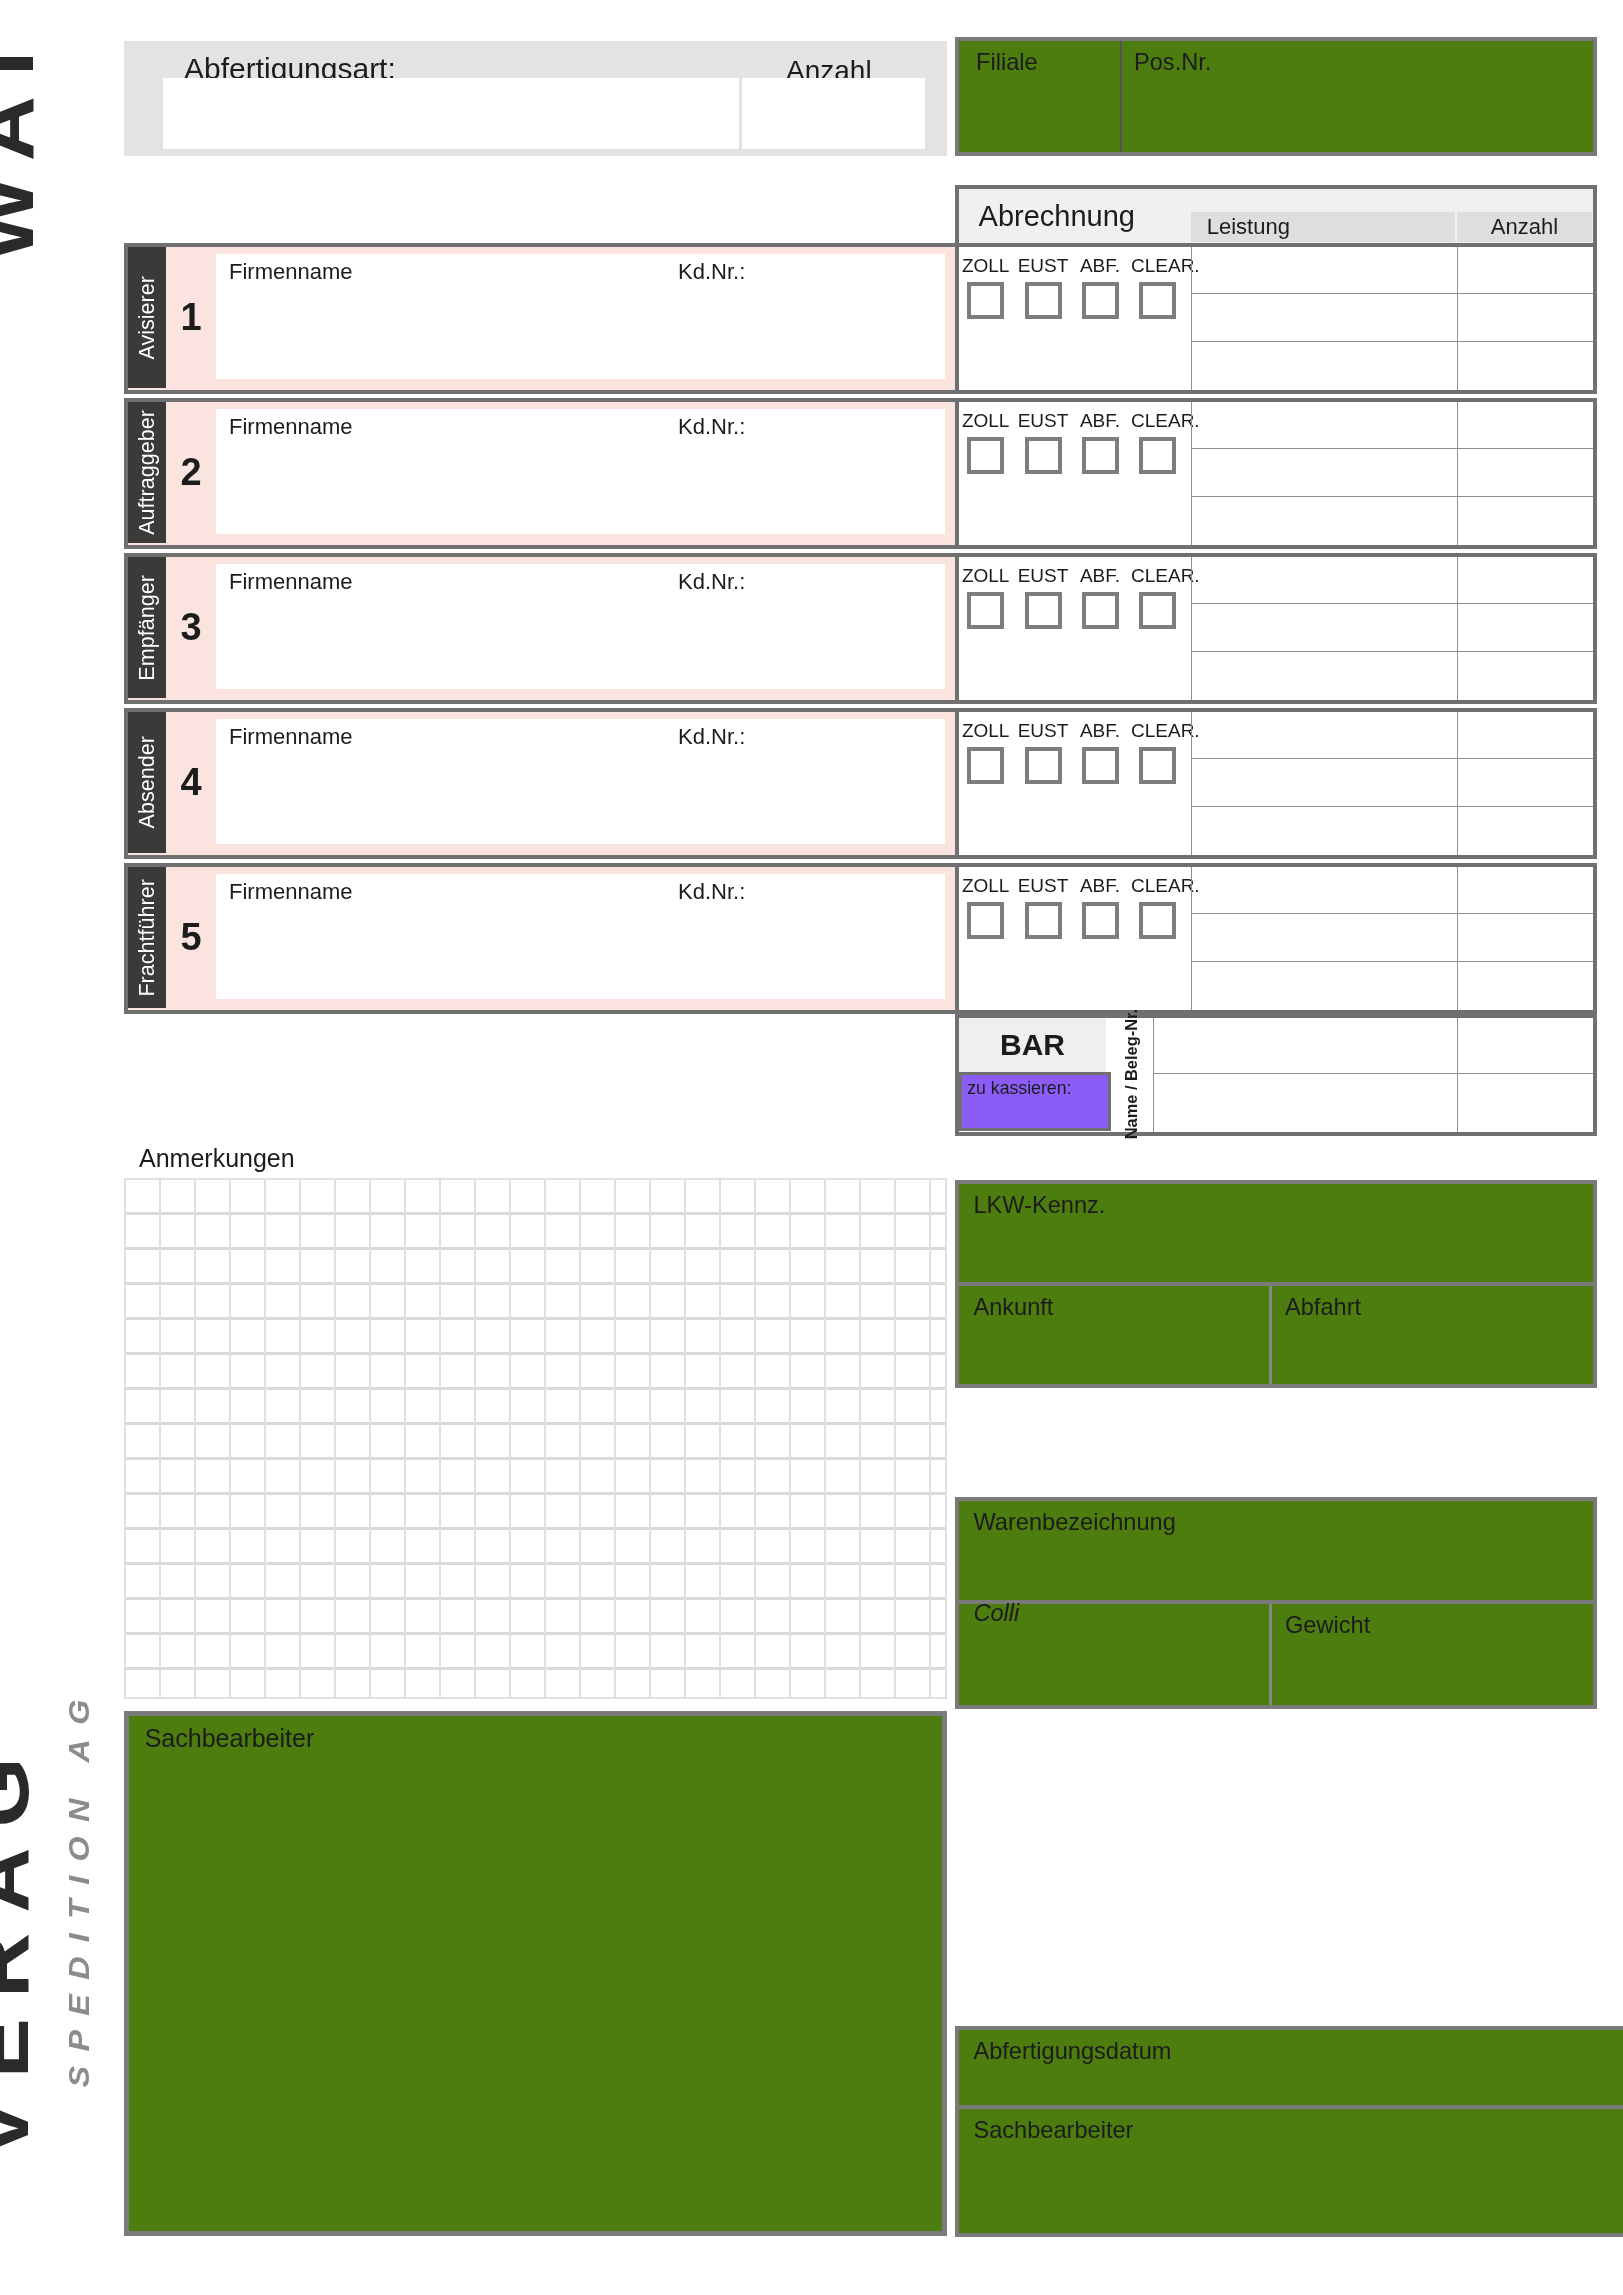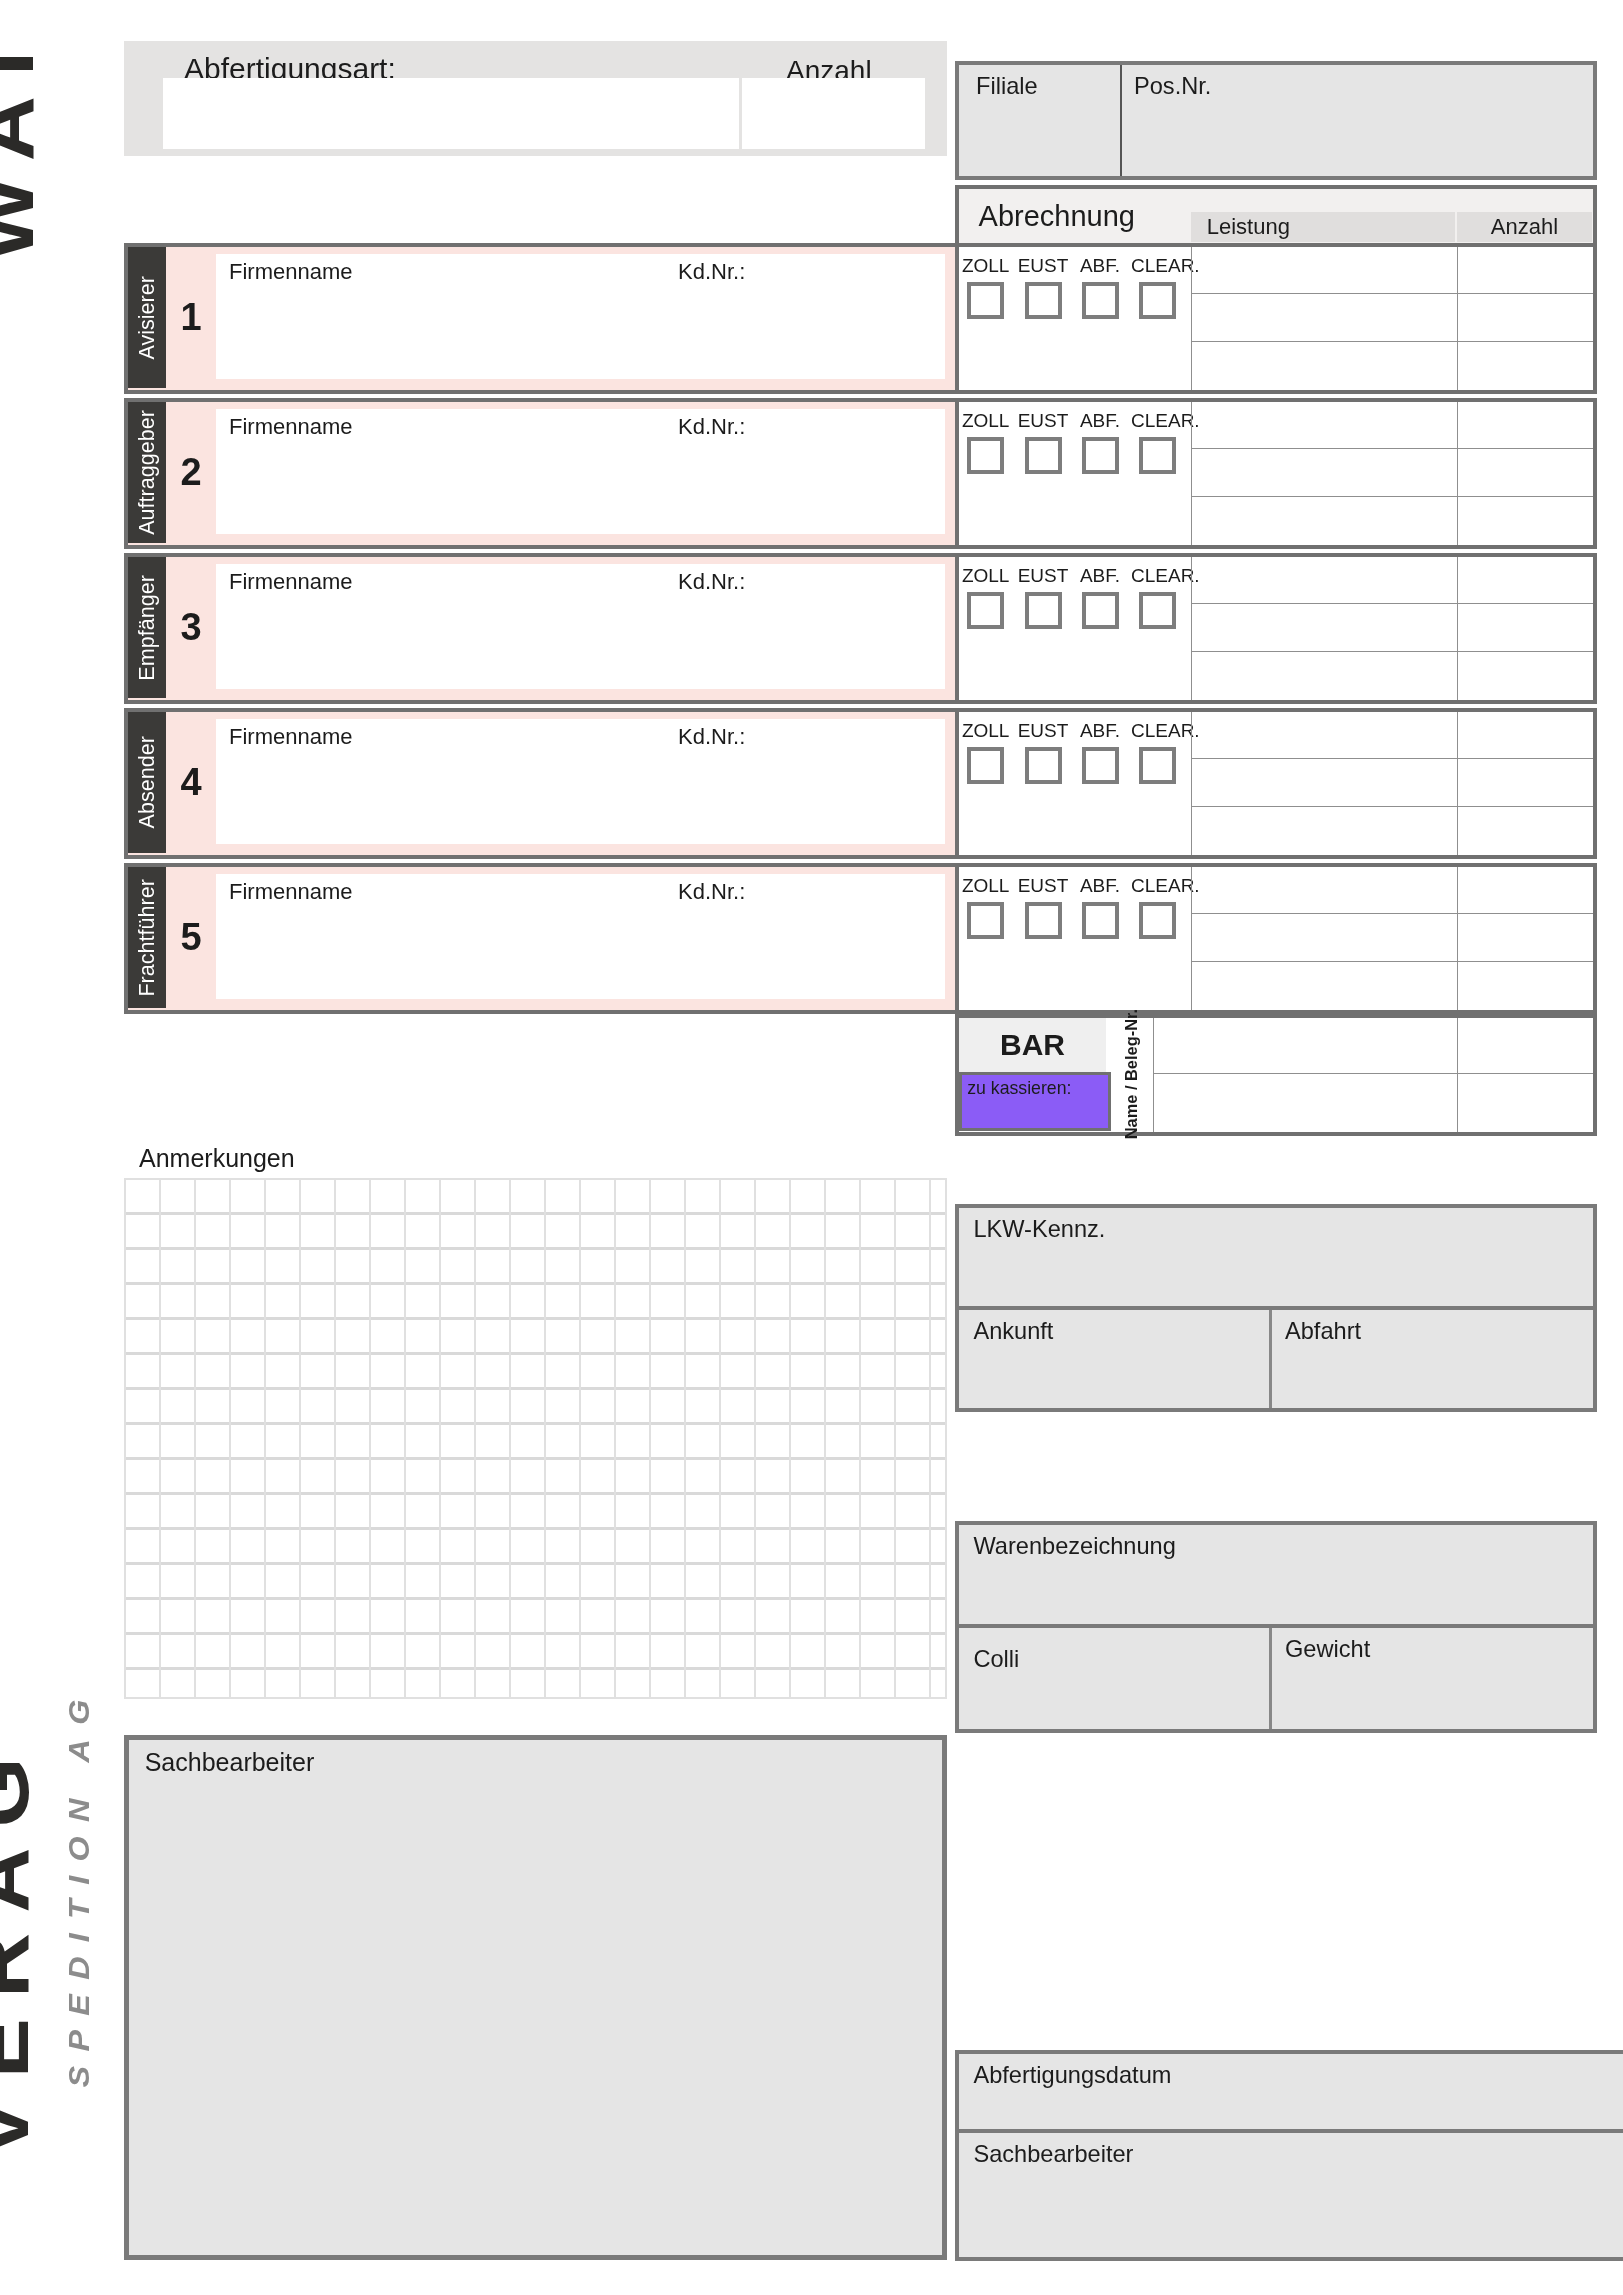--- a/index.html
+++ b/index.html
@@ -21,21 +21,21 @@
   .logo-main{font-size:82px;font-weight:bold;letter-spacing:18.3px;color:var(--logo-dark);}
   .logo-sub{font-size:29.4px;font-weight:bold;font-style:italic;letter-spacing:13px;color:var(--logo-gray);line-height:1;}
 
   
   .hdr-gray{left:124px;top:41px;width:823px;height:115px;background:var(--panel-gray);}
   .hdr-label{position:absolute;left:60px;top:10.5px;font-size:30px;}
   .hdr-label2{position:absolute;left:648px;top:14.4px;font-size:28px;margin-left:14px;}
   .hdr-input{position:absolute;left:39px;top:37px;width:576px;height:71px;background:#fff;}
   .hdr-input2{position:absolute;left:618px;top:37px;width:183px;height:71px;background:#fff;}
 
-  .box{border:4.6px solid var(--border-box);background:#e5e5e5;box-sizing:border-box;margin-top:24px;}
+  .box{border:4.6px solid var(--border-box);background:#4d7c0f;box-sizing:border-box;}
   .filiale-box{left:955px;top:37px;width:642px;height:119px;}
   .cell-label{position:absolute;font-size:23.6px;}
   .vdiv-dark{position:absolute;top:0;bottom:0;width:2px;background:#555;}
 
   
   .abr-hdr{left:955px;top:185px;width:642px;height:58px;background:var(--abrechnung-header-bg);
            border:4.6px solid var(--border-strong);border-bottom:none;box-sizing:border-box;}
   .abr-title{position:absolute;left:19.6px;top:10.5px;font-size:29px;}
   .colhdr{position:absolute;top:23px;height:30px;background:var(--column-header-bg);font-size:22px;line-height:30px;}
   .colhdr-l{left:232px;width:264px;padding-left:15.7px;box-sizing:border-box;}
@@ -323,21 +323,21 @@
     <span class="cell-label" style="left:326px;top:110px;">Abfahrt</span>
     <div class="clickcell" style="left:0;top:0;right:0;height:98px;"></div>
     <div class="clickcell" style="left:0;top:102px;width:310px;bottom:0;"></div>
     <div class="clickcell" style="left:313px;top:102px;right:0;bottom:0;"></div>
   </div>
 
   <div class="abs box" style="left:955px;top:1497px;width:642px;height:212px;">
     <span class="cell-label" style="left:14.4px;top:7.9px;">Warenbezeichnung</span>
     <div class="hdiv" style="top:99px;"></div>
     <div class="vdiv" style="left:310px;top:103px;bottom:0;"></div>
-    <span class="cell-label" style="left:14.4px;top:121px;">Colli</span>
+    <span class="cell-label" style="left:14.4px;top:99px;font-style:italic;">Colli</span>
     <span class="cell-label" style="left:326px;top:111px;">Gewicht</span>
     <div class="clickcell" style="left:0;top:0;right:0;height:99px;"></div>
     <div class="clickcell" style="left:0;top:103px;width:310px;bottom:0;"></div>
     <div class="clickcell" style="left:313px;top:103px;right:0;bottom:0;"></div>
   </div>
 
   <div class="abs box zoll-box">
     <span>Sachbearbeiter</span>
   </div>
 

